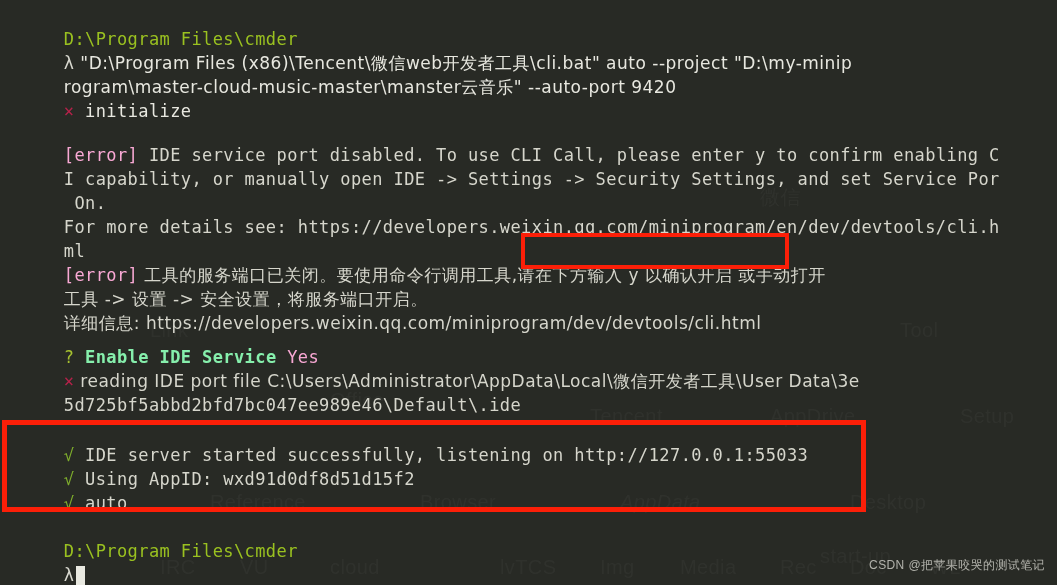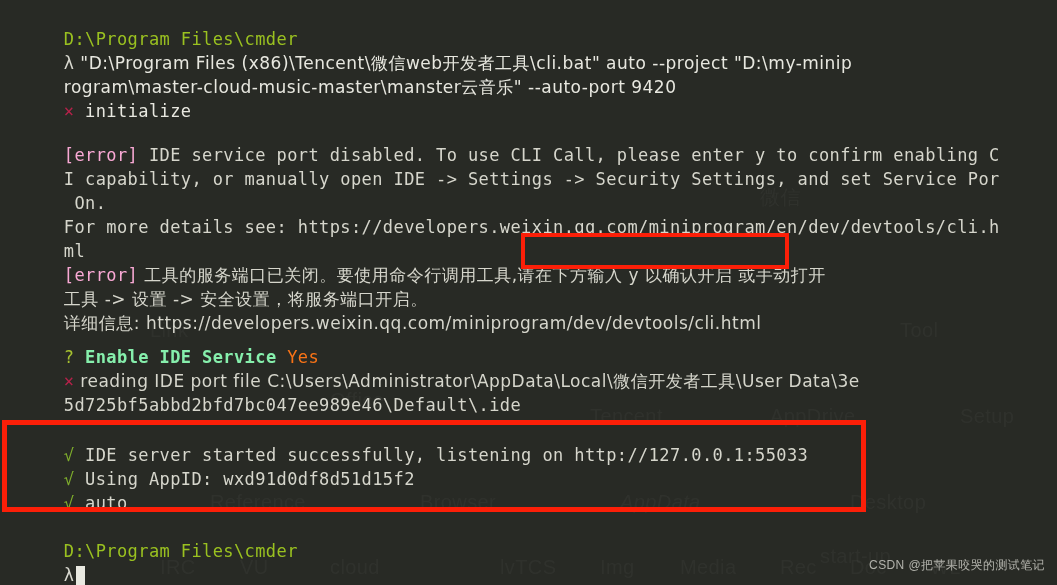--- a/index.html
+++ b/index.html
@@ -38,21 +38,21 @@
     padding: 3px 0 0 0;
   }
   .line {
     white-space: pre;
     height: 24px;
     overflow: visible;
   }
   .prompt-green { color: #9ac120; }
   .err     { color: #f9a8d4; }
   .errx    { color: #b5224a; }
-  .cyan    { color: #f97316; }
+  .cyan    { color: #f9a8d4; }
   .white   { color: #e8e8e0; }
   .bold    { font-weight: bold; color: #86efac; }
   .qmark   { color: #a6c130; }
   .check   { color: #7fae2c; }
   .lambda  { color: #d8d8cf; }
   .cjk {
     font-family: "DejaVu Sans", "Liberation Sans", sans-serif;
     letter-spacing: 0.5px;
   }
   .cursor {

